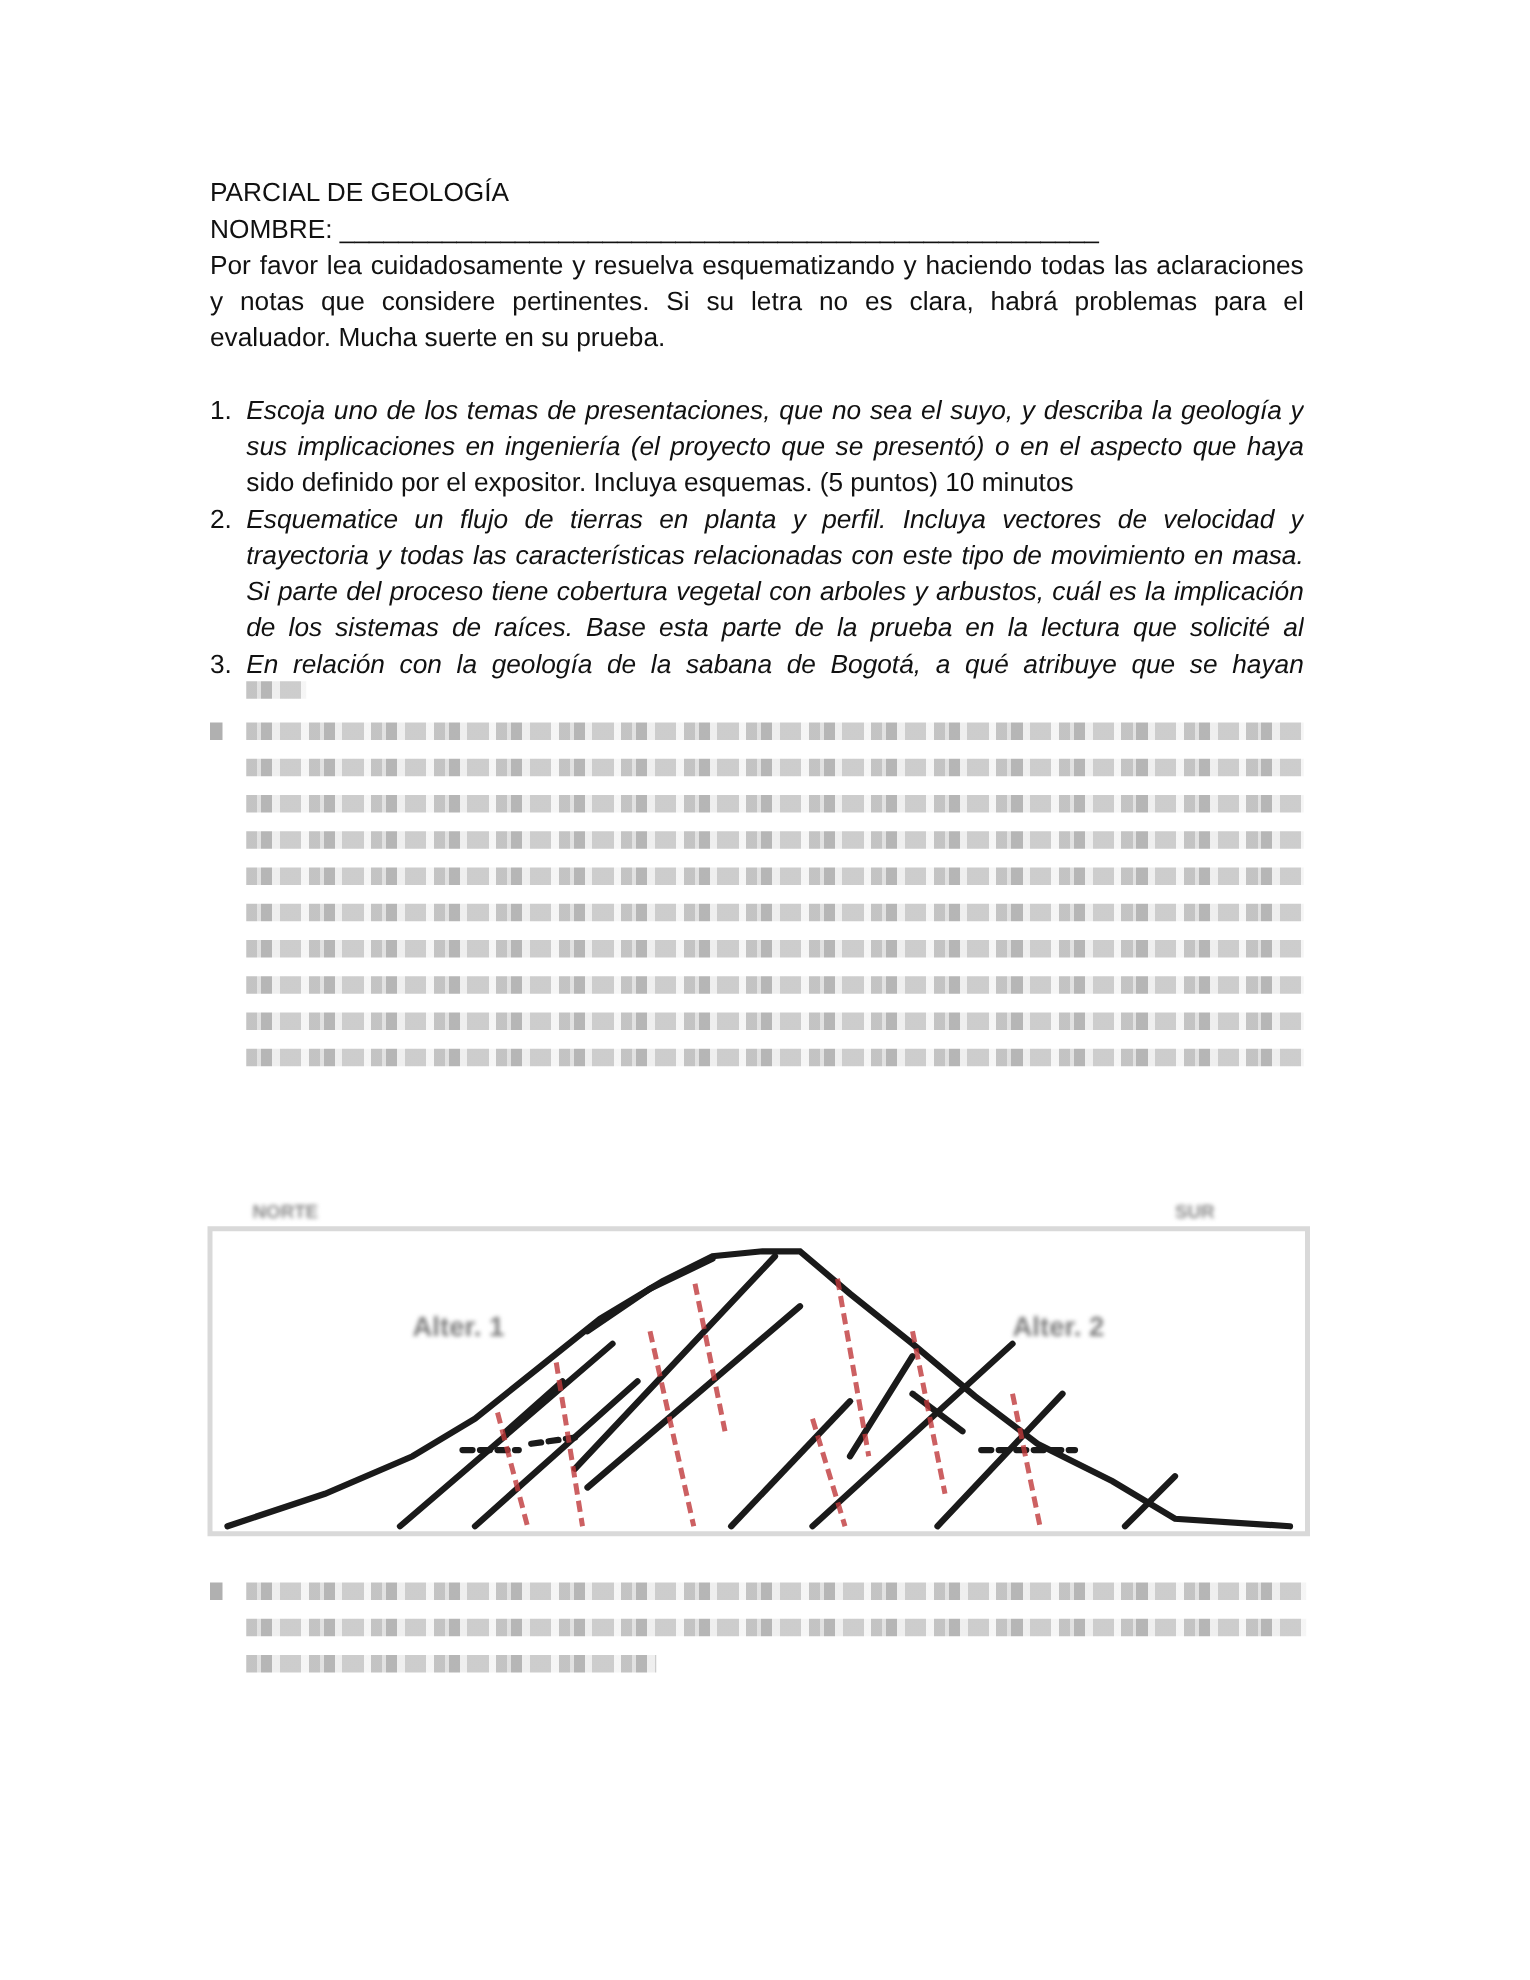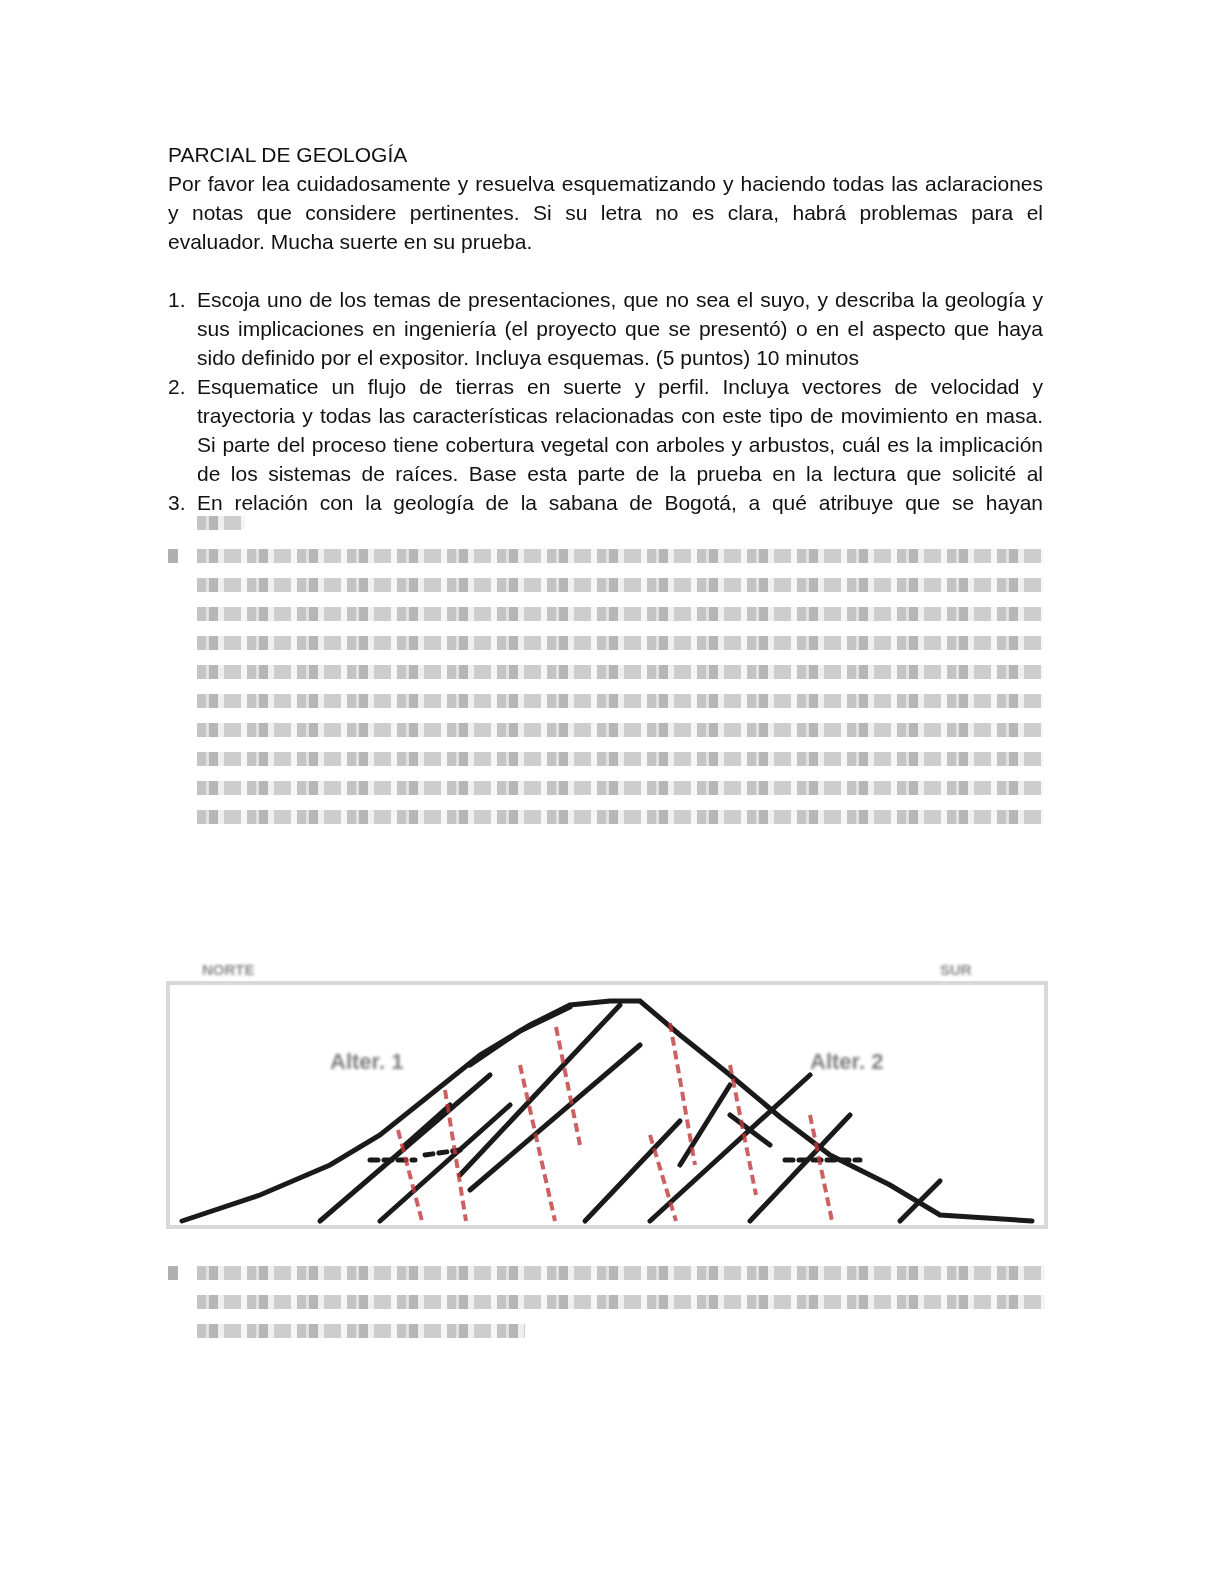--- a/index.html
+++ b/index.html
@@ -8,21 +8,21 @@
   .page { position: absolute; left: 168px; top: 140px; width: 875px; }
   .line { font-size: 21px; line-height: 29px; height: 29px; white-space: nowrap; }
   .just { text-align: justify; text-align-last: justify; white-space: normal; }
   .title { letter-spacing: 0px; }
   .name-line { display: inline-block; }
   .gap { height: 29px; }
   ol.questions { list-style: none; margin: 0; padding: 0; }
   ol.questions li { position: relative; padding-left: 29px; }
   .qnum { position: absolute; left: 0; top: 0; font-size: 21px; line-height: 29px; }
   .qline { font-size: 21px; line-height: 29px; height: 29px; overflow: hidden; white-space: nowrap; }
-  .qline.j { text-align: justify; text-align-last: justify; white-space: normal; }
+  .qline.j { text-align: justify; text-align-last: justify; white-space: normal; font-style: italic; }
   .clip { height: 22px; overflow: hidden; }
 
   
   .blur-line { height: 29px; position: relative; }
   .blur-bar { position: absolute; top: 8px; height: 14px; left: 0; right: 0;
               background: repeating-linear-gradient(90deg,
                 #b9b9b9 0px, #b9b9b9 9px, #dcdcdc 9px, #dcdcdc 12px,
                 #a9a9a9 12px, #a9a9a9 21px, #ececec 21px, #ececec 27px,
                 #c4c4c4 27px, #c4c4c4 44px, #f4f4f4 44px, #f4f4f4 50px);
               opacity: 0.85; }
@@ -35,35 +35,39 @@
   .dframe { position: absolute; left: 0; top: 26px; width: 882px; height: 248px;
             border: 4px solid #d9d9d9; box-sizing: border-box; background: #fff; }
   .dframe svg { position: absolute; left: 0; top: 0; }
   .alt-label { position: absolute; font-size: 22px; color: #7e7e7e; filter: blur(1.6px); font-weight: bold; }
 </style>
 </head>
 <body>
 
 <div class="page">
   <div class="line title">PARCIAL DE GEOLOGÍA</div>
+  <div class="line">
+    <span>NOMBRE:</span>
+    <span class="name-line">____________________________________________________</span>
+  </div>
   <div class="line just">Por favor lea cuidadosamente y resuelva esquematizando y haciendo todas las aclaraciones</div>
   <div class="line just">y notas que considere pertinentes. Si su letra no es clara, habrá problemas para el</div>
   <div class="line">evaluador. Mucha suerte en su prueba.</div>
   <div class="gap"></div>
 
   <ol class="questions">
     <li>
       <span class="qnum">1.</span>
       <div class="qline j">Escoja uno de los temas de presentaciones, que no sea el suyo, y describa la geología y</div>
       <div class="qline j">sus implicaciones en ingeniería (el proyecto que se presentó) o en el aspecto que haya</div>
       <div class="qline">sido definido por el expositor. Incluya esquemas. (5 puntos) 10 minutos</div>
     </li>
     <li>
       <span class="qnum">2.</span>
-      <div class="qline j">Esquematice un flujo de tierras en suerte y perfil. Incluya vectores de velocidad y</div>
+      <div class="qline j">Esquematice un flujo de tierras en planta y perfil. Incluya vectores de velocidad y</div>
       <div class="qline j">trayectoria y todas las características relacionadas con este tipo de movimiento en masa.</div>
       <div class="qline j">Si parte del proceso tiene cobertura vegetal con arboles y arbustos, cuál es la implicación</div>
       <div class="qline j">de los sistemas de raíces. Base esta parte de la prueba en la lectura que solicité al</div>
     </li>
     <li>
       <span class="qnum">3.</span>
       <div class="qline j">En relación con la geología de la sabana de Bogotá, a qué atribuye que se hayan</div>
       <div class="blur-line" style="margin-top:-5px;">
         <div class="blur-bar blur-short" style="width:48px; top:4px;"></div>
       </div>

